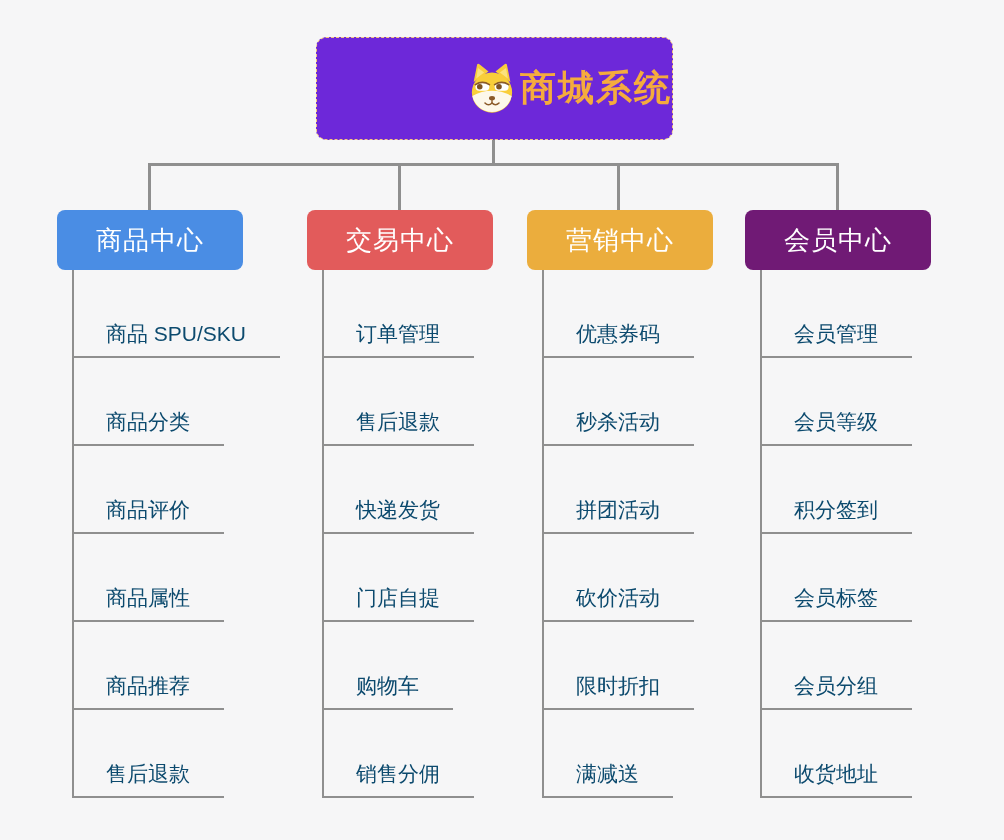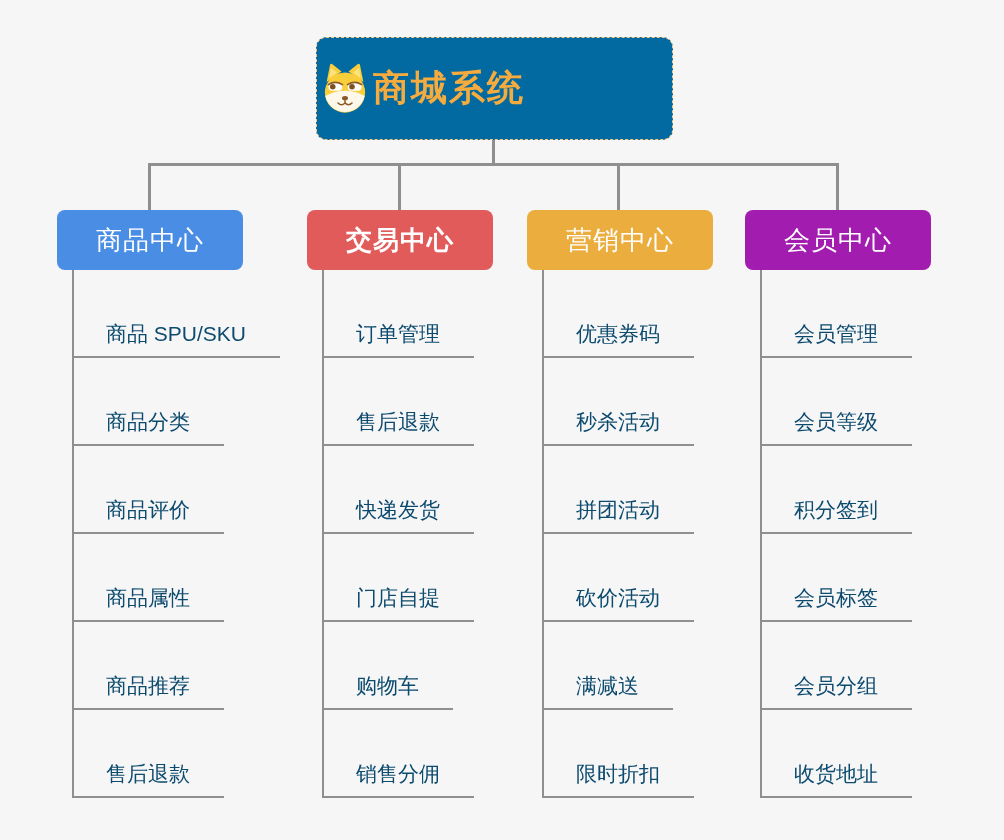--- a/index.html
+++ b/index.html
@@ -22,26 +22,26 @@
   .drop   { top: 163px; width: 3px; height: 48px; }
   .drop-1 { left: 148px; }
   .drop-2 { left: 398px; }
   .drop-3 { left: 617px; }
   .drop-4 { left: 836px; }
   
   .root-node {
     position: absolute;
     left: 316px; top: 37px;
     width: 357px; height: 103px;
-    background: #0369a1;
+    background: #6d28d9;
     border: 1px dashed #f6c87f;
     border-radius: 10px;
     display: flex;
     align-items: center;
-    justify-content: flex-start;
+    justify-content: flex-end;
   }
   .root-title {
     font-size: 36px;
     font-weight: 600;
     letter-spacing: 2px;
     white-space: nowrap;
   }
   .root-icon { display: block; }
   
   .branch { position: absolute; top: 210px; width: 260px; }
@@ -141,21 +141,21 @@
       <div class="leaf">
           <span class="leaf-label">商品推荐</span>
         </div>
       <div class="leaf">
           <span class="leaf-label">售后退款</span>
         </div>
     </div>
   </div>
 
   <div class="branch branch-2">
-    <div class="branch-box" style="background-color: rgb(226, 91, 91); font-weight: bold;">交易中心</div>
+    <div class="branch-box" style="background-color: rgb(226, 91, 91);">交易中心</div>
     <div class="leaves">
       <div class="trunk"></div>
       <div class="leaf">
           <span class="leaf-label">订单管理</span>
         </div>
       <div class="leaf">
           <span class="leaf-label">售后退款</span>
         </div>
       <div class="leaf">
           <span class="leaf-label">快递发货</span>
@@ -182,30 +182,30 @@
       <div class="leaf">
           <span class="leaf-label">秒杀活动</span>
         </div>
       <div class="leaf">
           <span class="leaf-label">拼团活动</span>
         </div>
       <div class="leaf">
           <span class="leaf-label">砍价活动</span>
         </div>
       <div class="leaf">
+          <span class="leaf-label">限时折扣</span>
+        </div>
+      <div class="leaf">
           <span class="leaf-label">满减送</span>
         </div>
-      <div class="leaf">
-          <span class="leaf-label">限时折扣</span>
-        </div>
     </div>
   </div>
 
   <div class="branch branch-4">
-    <div class="branch-box" style="background-color: #a21caf;">会员中心</div>
+    <div class="branch-box" style="background-color: #701a75;">会员中心</div>
     <div class="leaves">
       <div class="trunk"></div>
       <div class="leaf">
           <span class="leaf-label">会员管理</span>
         </div>
       <div class="leaf">
           <span class="leaf-label">会员等级</span>
         </div>
       <div class="leaf">
           <span class="leaf-label">积分签到</span>

